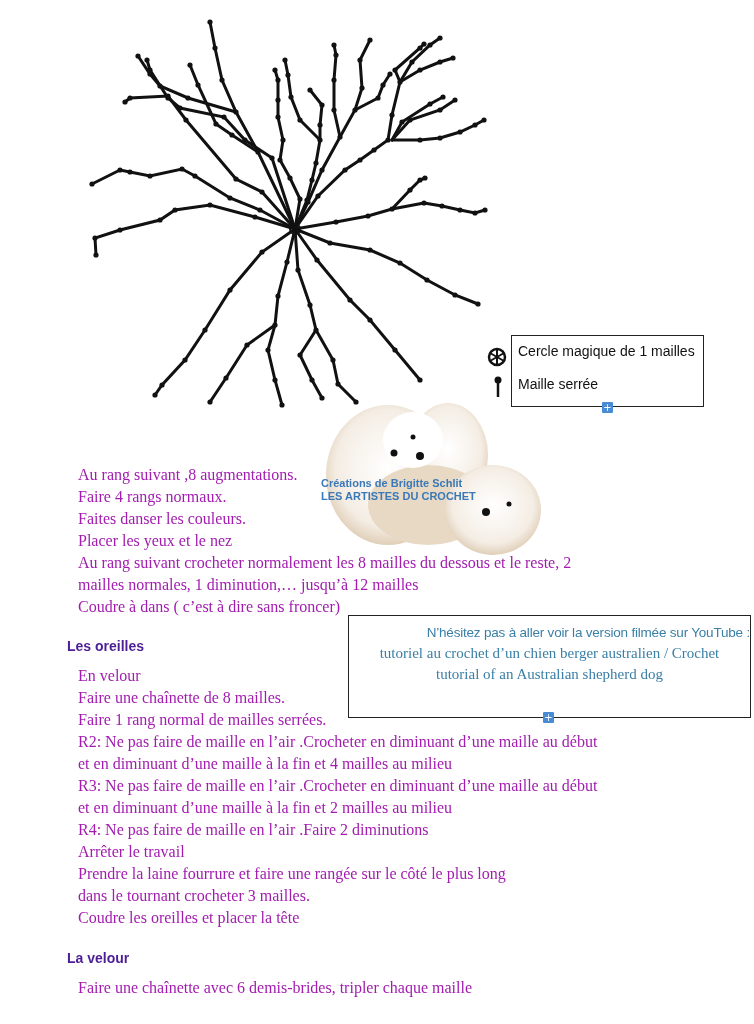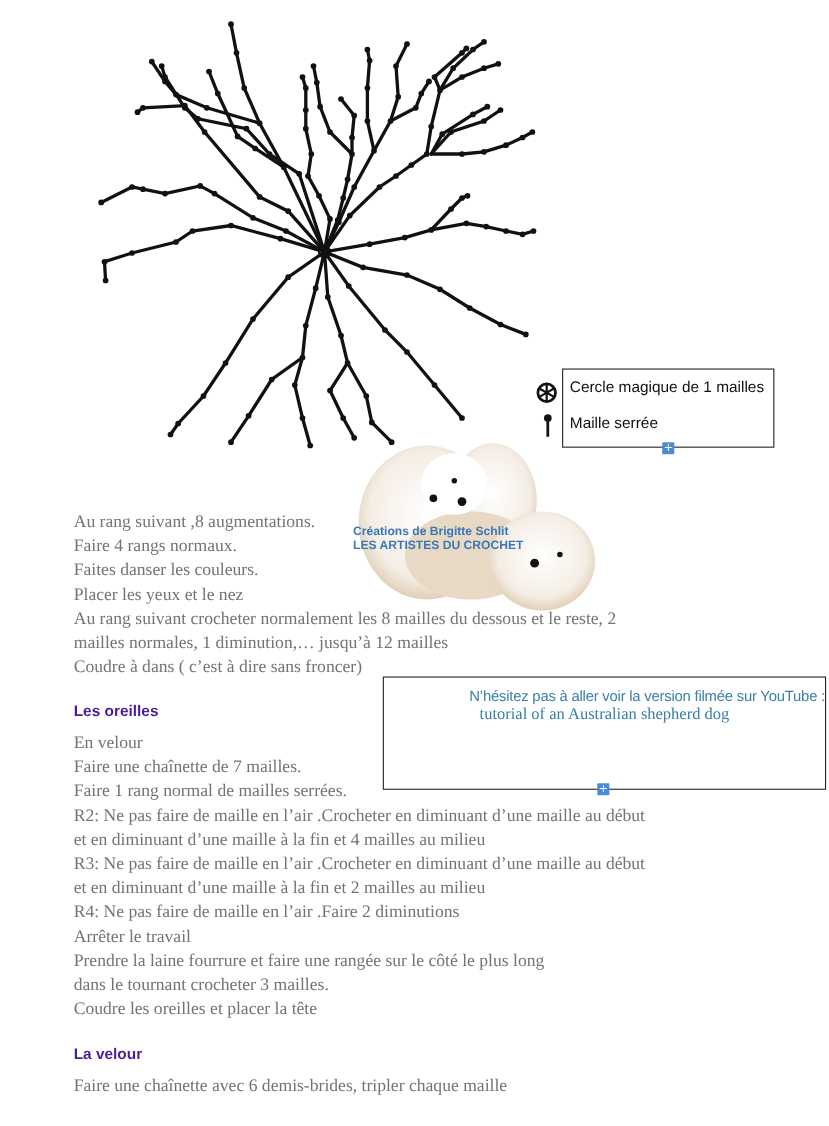--- a/index.html
+++ b/index.html
@@ -6,21 +6,21 @@
   body { width:754px; height:1024px; position:relative; overflow:hidden; font-family:"Liberation Serif", serif; color:#1a1a1a; }
   #diagram { position:absolute; left:0; top:0; width:754px; height:420px; }
   .legend-box { position:absolute; left:511px; top:335px; width:193px; height:72px; border:1.5px solid #222; background:#fff; box-sizing:border-box; font-family:"Liberation Sans", sans-serif; font-size:14px; color:#111; }
   .legend-row { position:absolute; left:6px; }
   .legend-row.r1 { top:7px; }
   .legend-row.r2 { top:40px; }
   .sym { position:absolute; }
   .plus-handle { position:absolute; width:11px; height:11px; background:#4a8bd6; color:#fff; font-family:"DejaVu Sans", sans-serif; font-size:10px; line-height:11px; text-align:center; border-radius:1px; }
   .photo { position:absolute; left:318px; top:395px; width:232px; height:165px; }
   .watermark { position:absolute; left:321px; top:477px; font-family:"Liberation Sans", sans-serif; font-weight:bold; font-size:11px; color:#3a78b8; line-height:13px; }
-  .text-line { position:absolute; left:67px; font-size:16px; line-height:22px; white-space:nowrap; color:#737373; }
+  .text-line { position:absolute; left:78px; font-size:16px; line-height:22px; white-space:nowrap; color:#a21caf; }
   .heading { position:absolute; left:67px; font-family:"Liberation Sans", sans-serif; font-weight:bold; font-size:14px; color:#4c1d95; white-space:nowrap; }
   .yt-box { position:absolute; left:348px; top:615px; width:403px; height:103px; border:1.5px solid #222; background:#fff; box-sizing:border-box; text-align:center; color:#3a7fa6; }
   .yt-l1 { font-family:"Liberation Sans", sans-serif; font-size:13.5px; margin-top:9px; letter-spacing:-0.2px;text-align:right; }
   .yt-l { font-family:"Liberation Serif", serif; font-size:15px; line-height:21px; }
 </style>
 </head>
 <body>
 
 <svg id="diagram" viewBox="0 0 754 420">
   <g id="diagram-lines" stroke="#111" stroke-width="3" fill="none" stroke-linecap="round">
@@ -249,27 +249,28 @@
 <div class="text-line" style="top:464px">Au rang suivant ,8 augmentations.</div>
 <div class="text-line" style="top:486px">Faire 4 rangs normaux.</div>
 <div class="text-line" style="top:508px">Faites danser les couleurs.</div>
 <div class="text-line" style="top:530px">Placer les yeux et le nez</div>
 <div class="text-line" style="top:552px">Au rang suivant crocheter normalement  les 8 mailles du dessous et le reste, 2</div>
 <div class="text-line" style="top:574px">mailles normales, 1 diminution,… jusqu’à 12 mailles</div>
 <div class="text-line" style="top:596px">Coudre à dans ( c’est à dire sans froncer)</div>
 
 <div class="yt-box">
   <div class="yt-l1">N’hésitez pas à aller voir la version filmée sur YouTube :</div>
+  <div class="yt-l" style="margin-top:3px">tutoriel au crochet d’un chien berger australien / Crochet</div>
   <div class="yt-l">tutorial of an Australian shepherd dog</div>
 </div>
 <div class="plus-handle" style="left:543px;top:712px">+</div>
 
 <div class="heading" style="top:638px">Les oreilles</div>
 <div class="text-line" style="top:665px">En velour</div>
-<div class="text-line" style="top:687px">Faire une chaînette de 7 mailles.</div>
+<div class="text-line" style="top:687px">Faire une chaînette de 8 mailles.</div>
 <div class="text-line" style="top:709px">Faire 1 rang normal de mailles serrées.</div>
 <div class="text-line" style="top:731px">R2: Ne pas faire de maille en l’air .Crocheter en diminuant d’une  maille au début</div>
 <div class="text-line" style="top:753px">et en diminuant d’une maille à la fin et 4 mailles au milieu</div>
 <div class="text-line" style="top:775px">R3: Ne pas faire de maille en l’air .Crocheter en diminuant d’une  maille au début</div>
 <div class="text-line" style="top:797px">et en diminuant d’une maille à la fin et 2 mailles au milieu</div>
 <div class="text-line" style="top:819px">R4: Ne pas faire de maille en l’air .Faire 2 diminutions</div>
 <div class="text-line" style="top:841px">Arrêter le travail</div>
 <div class="text-line" style="top:863px">Prendre la laine fourrure et faire une rangée sur le côté le plus long</div>
 <div class="text-line" style="top:885px">dans le tournant crocheter 3 mailles.</div>
 <div class="text-line" style="top:907px">Coudre les oreilles et placer la tête</div>

